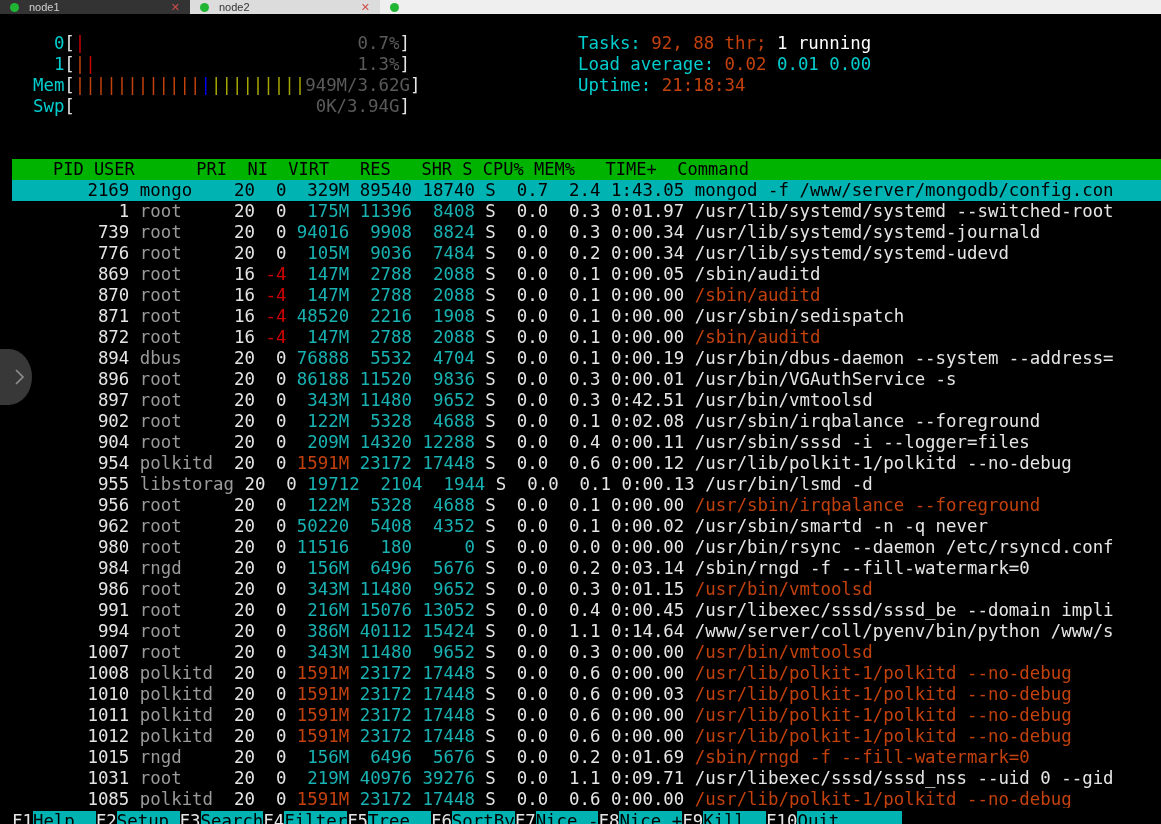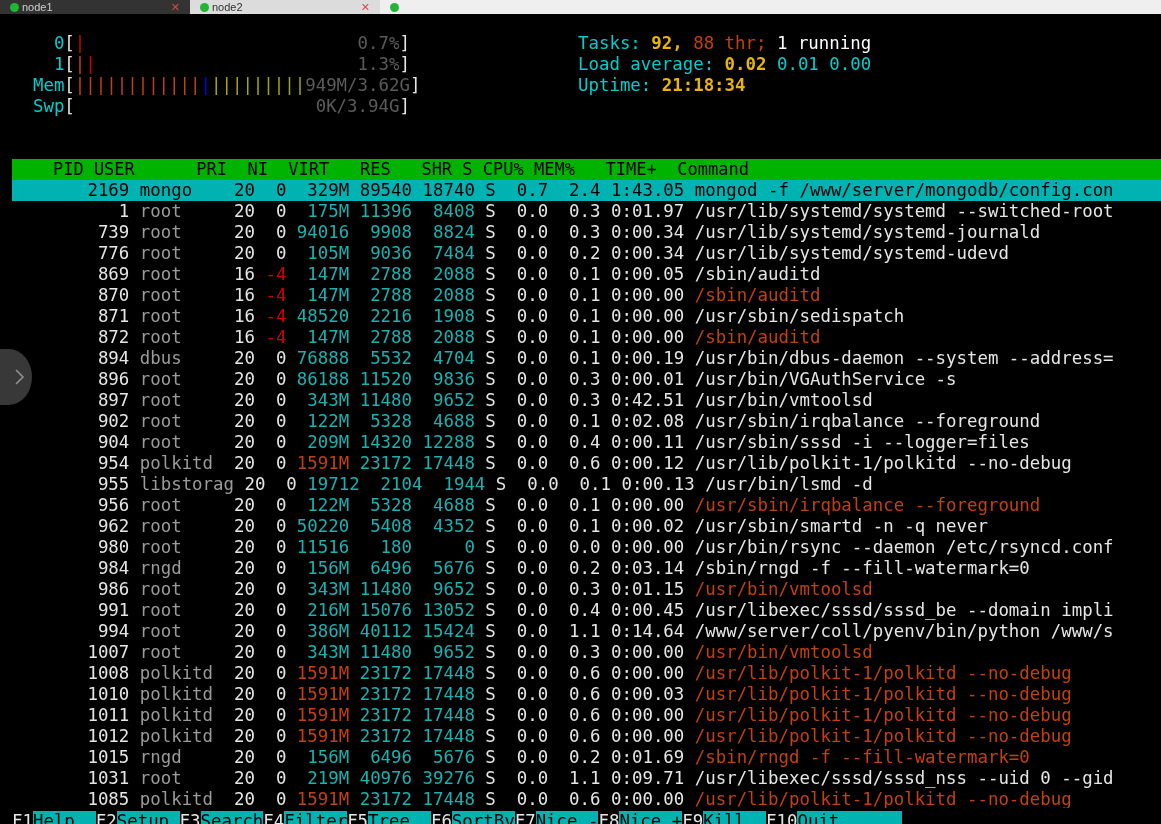--- a/index.html
+++ b/index.html
@@ -11,21 +11,21 @@
   }
 
   
   #tabstrip {
     position: absolute; top: 0; left: 0; width: 1161px; height: 14px;
     background: #efefef; display: flex; align-items: flex-end;
     font-family: "Liberation Sans", sans-serif;
     overflow: hidden;
   }
   .tab {
-    height: 14px; display: flex; align-items: center; gap: 3px;
+    height: 14px; display: flex; align-items: center; gap: 10px;
     padding: 0 10px; font-size: 11px; color: #555; position: relative;
     overflow: hidden; white-space: nowrap;
   }
   .tab.inactive { background: #333; color: #cfcfcf; width: 190px; }
   .tab.active   { background: #dcdcdc; color: #333; width: 190px; }
   .tab.stub     { background: #efefef; width: 60px; }
   .tab .dot {
     width: 9px; height: 9px; border-radius: 50%;
     background: #21b534; flex: none;
   }
@@ -44,21 +44,21 @@
   }
   #meters { position: absolute; top: 19px; left: 0; width: 1161px; }
   .mrow { height: 21px; position: relative; }
 
   
   .c-cyan   { color: #00cdcd; }
   .c-cyanb  { color: #18b2b2; }
   .c-green  { color: #c2410c; }
   .c-greenb { color: #ffffff; text-align: right; }
   .c-white  { color: #e5e5e5; }
-  .c-wbold  { color: #eab308; font-weight: bold; }
+  .c-wbold  { color: #c2410c; font-weight: normal; }
   .c-gray   { color: #9a9a9a; }
   .c-red    { color: #cd0000; }
   .c-blue   { color: #0000ee; }
   .c-yellow { color: #a6a600; }
   .c-shade  { color: #5a5a5a; }
   .bracket { color: #e5e5e5; }
   .bar { display: inline-block; }
 
   
   #thead {

